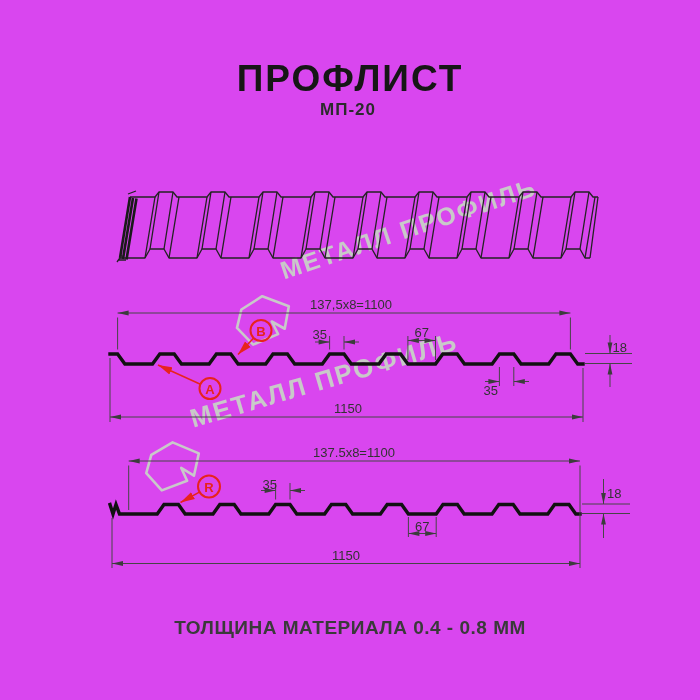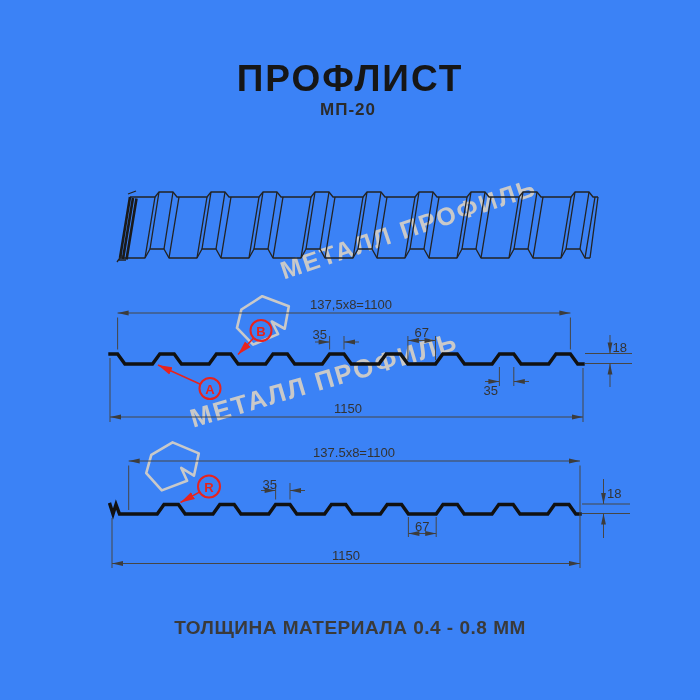--- a/index.html
+++ b/index.html
@@ -1,16 +1,16 @@
 <!DOCTYPE html>
 <html style="--accent-red: #e8231d; --line-dark: #111111; --dim-line: #464646; --watermark-gray: #c9c9c9;"><head>
 <meta charset="utf-8">
 <style>
   html,body{margin:0;padding:0;background:#ffffff;}
-  .page{width:700px;height:700px;position:relative;background:#3b82f6;overflow:hidden;
+  .page{width:700px;height:700px;position:relative;background:#d946ef;overflow:hidden;
         font-family:"Liberation Sans",sans-serif;}
   svg text{font-family:"Liberation Sans",sans-serif;}
   .title{font-size:37px;font-weight:bold;letter-spacing:2px;fill:#161616;text-anchor:middle;}
   .subtitle{font-size:17px;font-weight:bold;letter-spacing:1px;fill:#2b2b2b;text-anchor:middle;}
   .footer-note{font-size:19px;font-weight:bold;letter-spacing:0.5px;fill:#3a3a3a;text-anchor:middle;}
   .p-heavy{fill:none;stroke:var(--line-dark,#111111);stroke-width:3.4;stroke-linejoin:miter;stroke-linecap:square;}
   .p-3d{fill:none;stroke:#232323;stroke-width:1.3;stroke-linejoin:round;}
   .p-3d-bold{fill:none;stroke:#1a1a1a;stroke-width:2.6;}
   .dim{stroke:var(--dim-line,#464646);stroke-width:1;fill:none;}
   .dim-text{font-size:13px;fill:#333333;}

